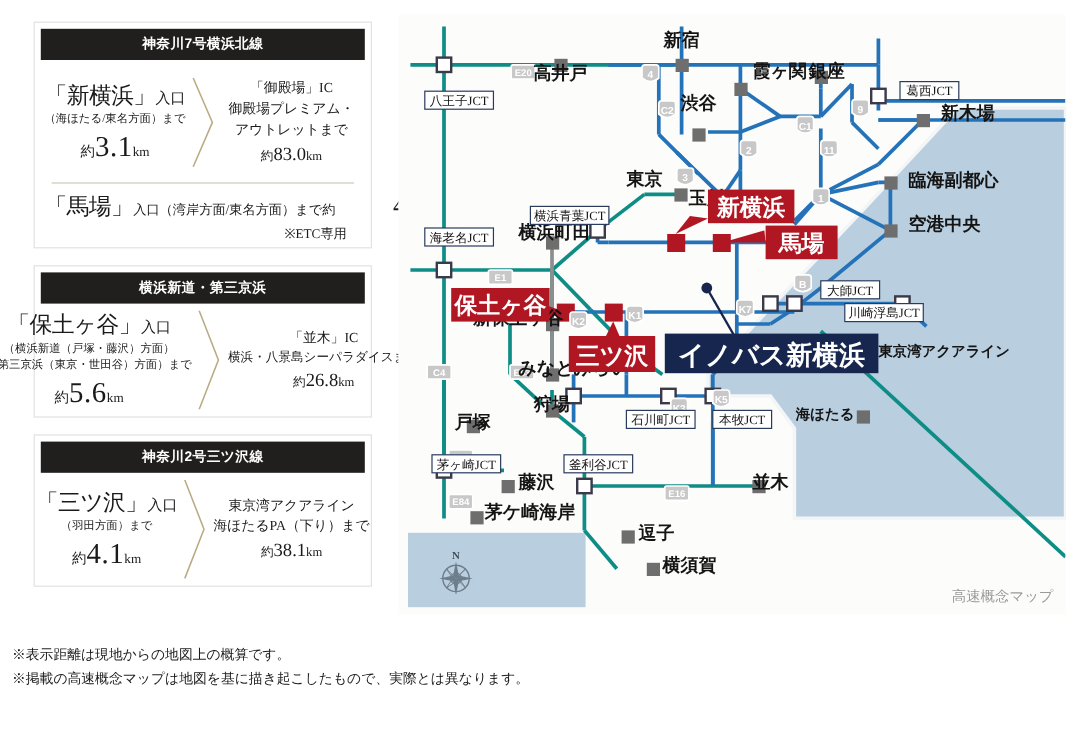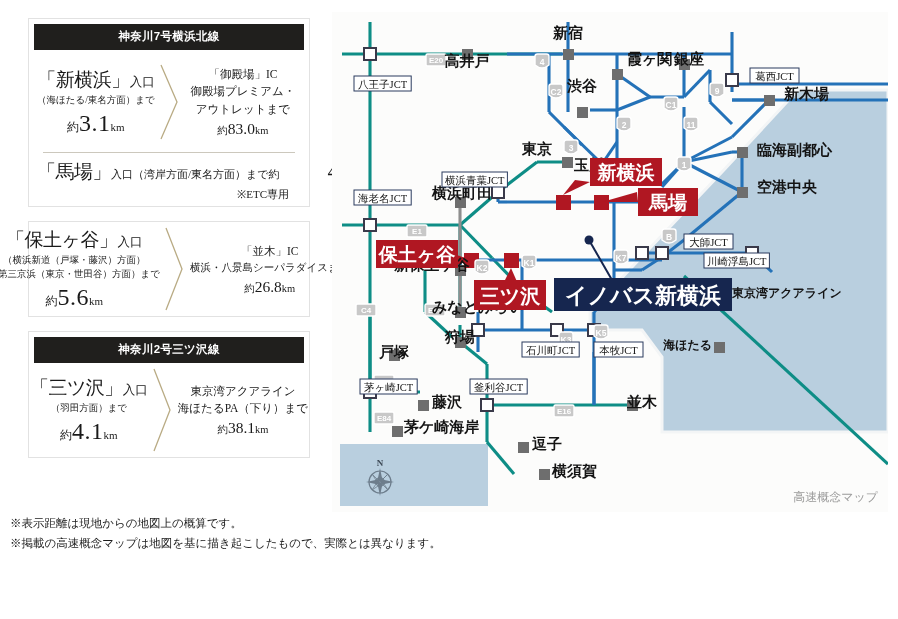--- a/index.html
+++ b/index.html
@@ -85,21 +85,21 @@
   #map-svg { display:block; }
   .map-credit {
     position:absolute; right: 10px; bottom: 6px;
     font-size: 12px; color: #9a9a9a;
     font-family: "Liberation Sans", sans-serif;
     text-align: center;
   }
 
   
   #footnotes {
-    position:absolute; left: 10px; top: 513px;
+    position:absolute; left: 10px; top: 536px;
     font-size: 11.5px; line-height: 1.75;
     font-family: "Liberation Sans", sans-serif;
     color: #1a1a1a;
   }
   #footnotes div { white-space: nowrap; }
 </style>
 </head>
 <body>
 
 <div id="left-panel">
@@ -125,20 +125,21 @@
           <div class="dest-dist"><span class="pre">約</span><span class="num">83.0</span><span class="unit">km</span></div>
         </div>
       </div>
       <div class="hr-line"></div>
       <div class="baba-line"><span>「馬場」</span><span class="small">入口（湾岸方面/東名方面）まで約</span><span class="num">4.0</span><span class="unit">km</span></div>
       <div class="etc-note">※ETC専用</div>
     </div>
   </div>
 
   <div class="route-card">
+    <div class="card-header">横浜新道・第三京浜</div>
     <div class="card-body">
       <div class="row-2col">
         <div class="col-left">
           <div class="ent-name"><span>「保土ヶ谷」</span><span class="suffix">入口</span></div>
           <div class="ent-sub">（横浜新道（戸塚・藤沢）方面）</div>
           <div class="ent-sub">（第三京浜（東京・世田谷）方面）まで</div>
           <div class="ent-dist"><span class="pre">約</span><span class="num">5.6</span><span class="unit">km</span></div>
         </div>
         <div class="chev">
           <svg width="22" height="86" viewBox="0 0 22 86">

